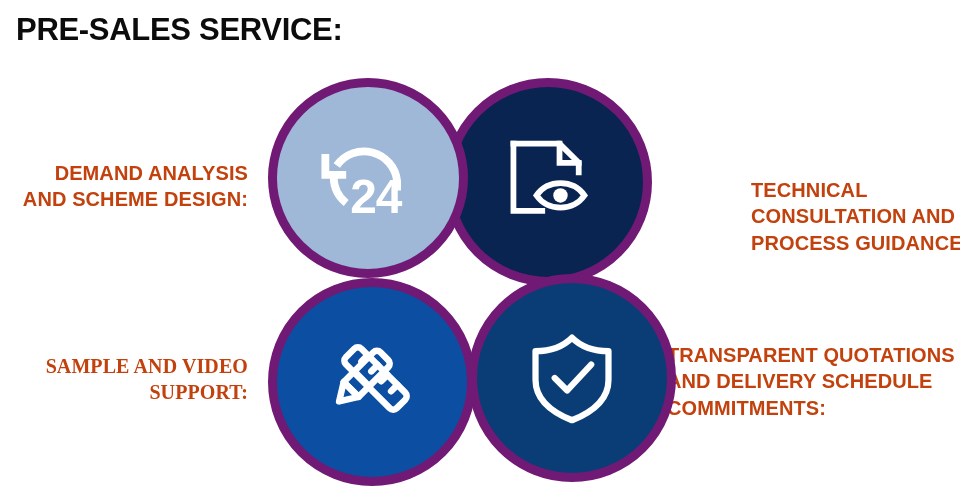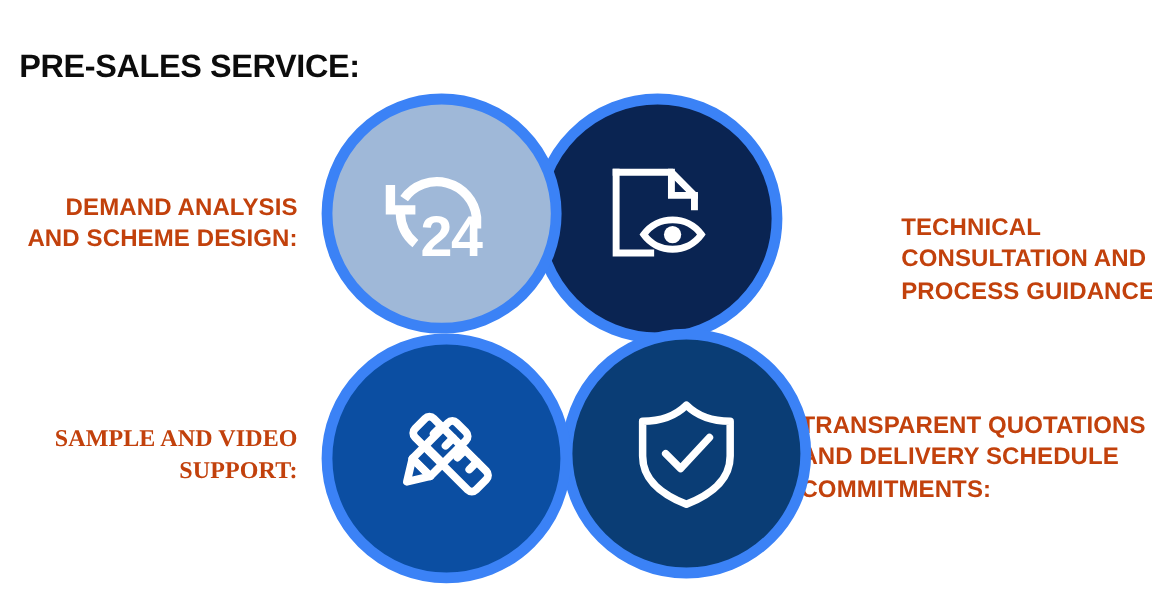--- a/index.html
+++ b/index.html
@@ -14,44 +14,43 @@
     overflow: hidden;
     font-family: "Liberation Sans", sans-serif;
     color: #111111;
   }
 
   
   .page-title {
     position: absolute;
     left: 16px;
     top: 12px;
-    font-size: 27px;
+    font-size: 31px;
     font-weight: bold;
     letter-spacing: -0.3px;
     color: #0c0c0c;
     white-space: nowrap;
-    margin-top: 28px;
   }
 
   
   .cluster {
     position: absolute;
     left: 268px;
     top: 78px;
     width: 408px;
     height: 404px;
   }
   .node {
     position: absolute;
     border-radius: 50%;
     box-sizing: border-box;
     display: flex;
     align-items: center;
     justify-content: center;
-    border: 9px solid #3b82f6;
+    border: 9px solid #701a75;
   }
   .node-demand {           
     left: 0px;   top: 0px;
     width: 200px; height: 200px;
     background: #9FB8D8;
     z-index: 4;
   }
   .node-technical {        
     left: 176px; top: 0px;
     width: 208px; height: 208px;

